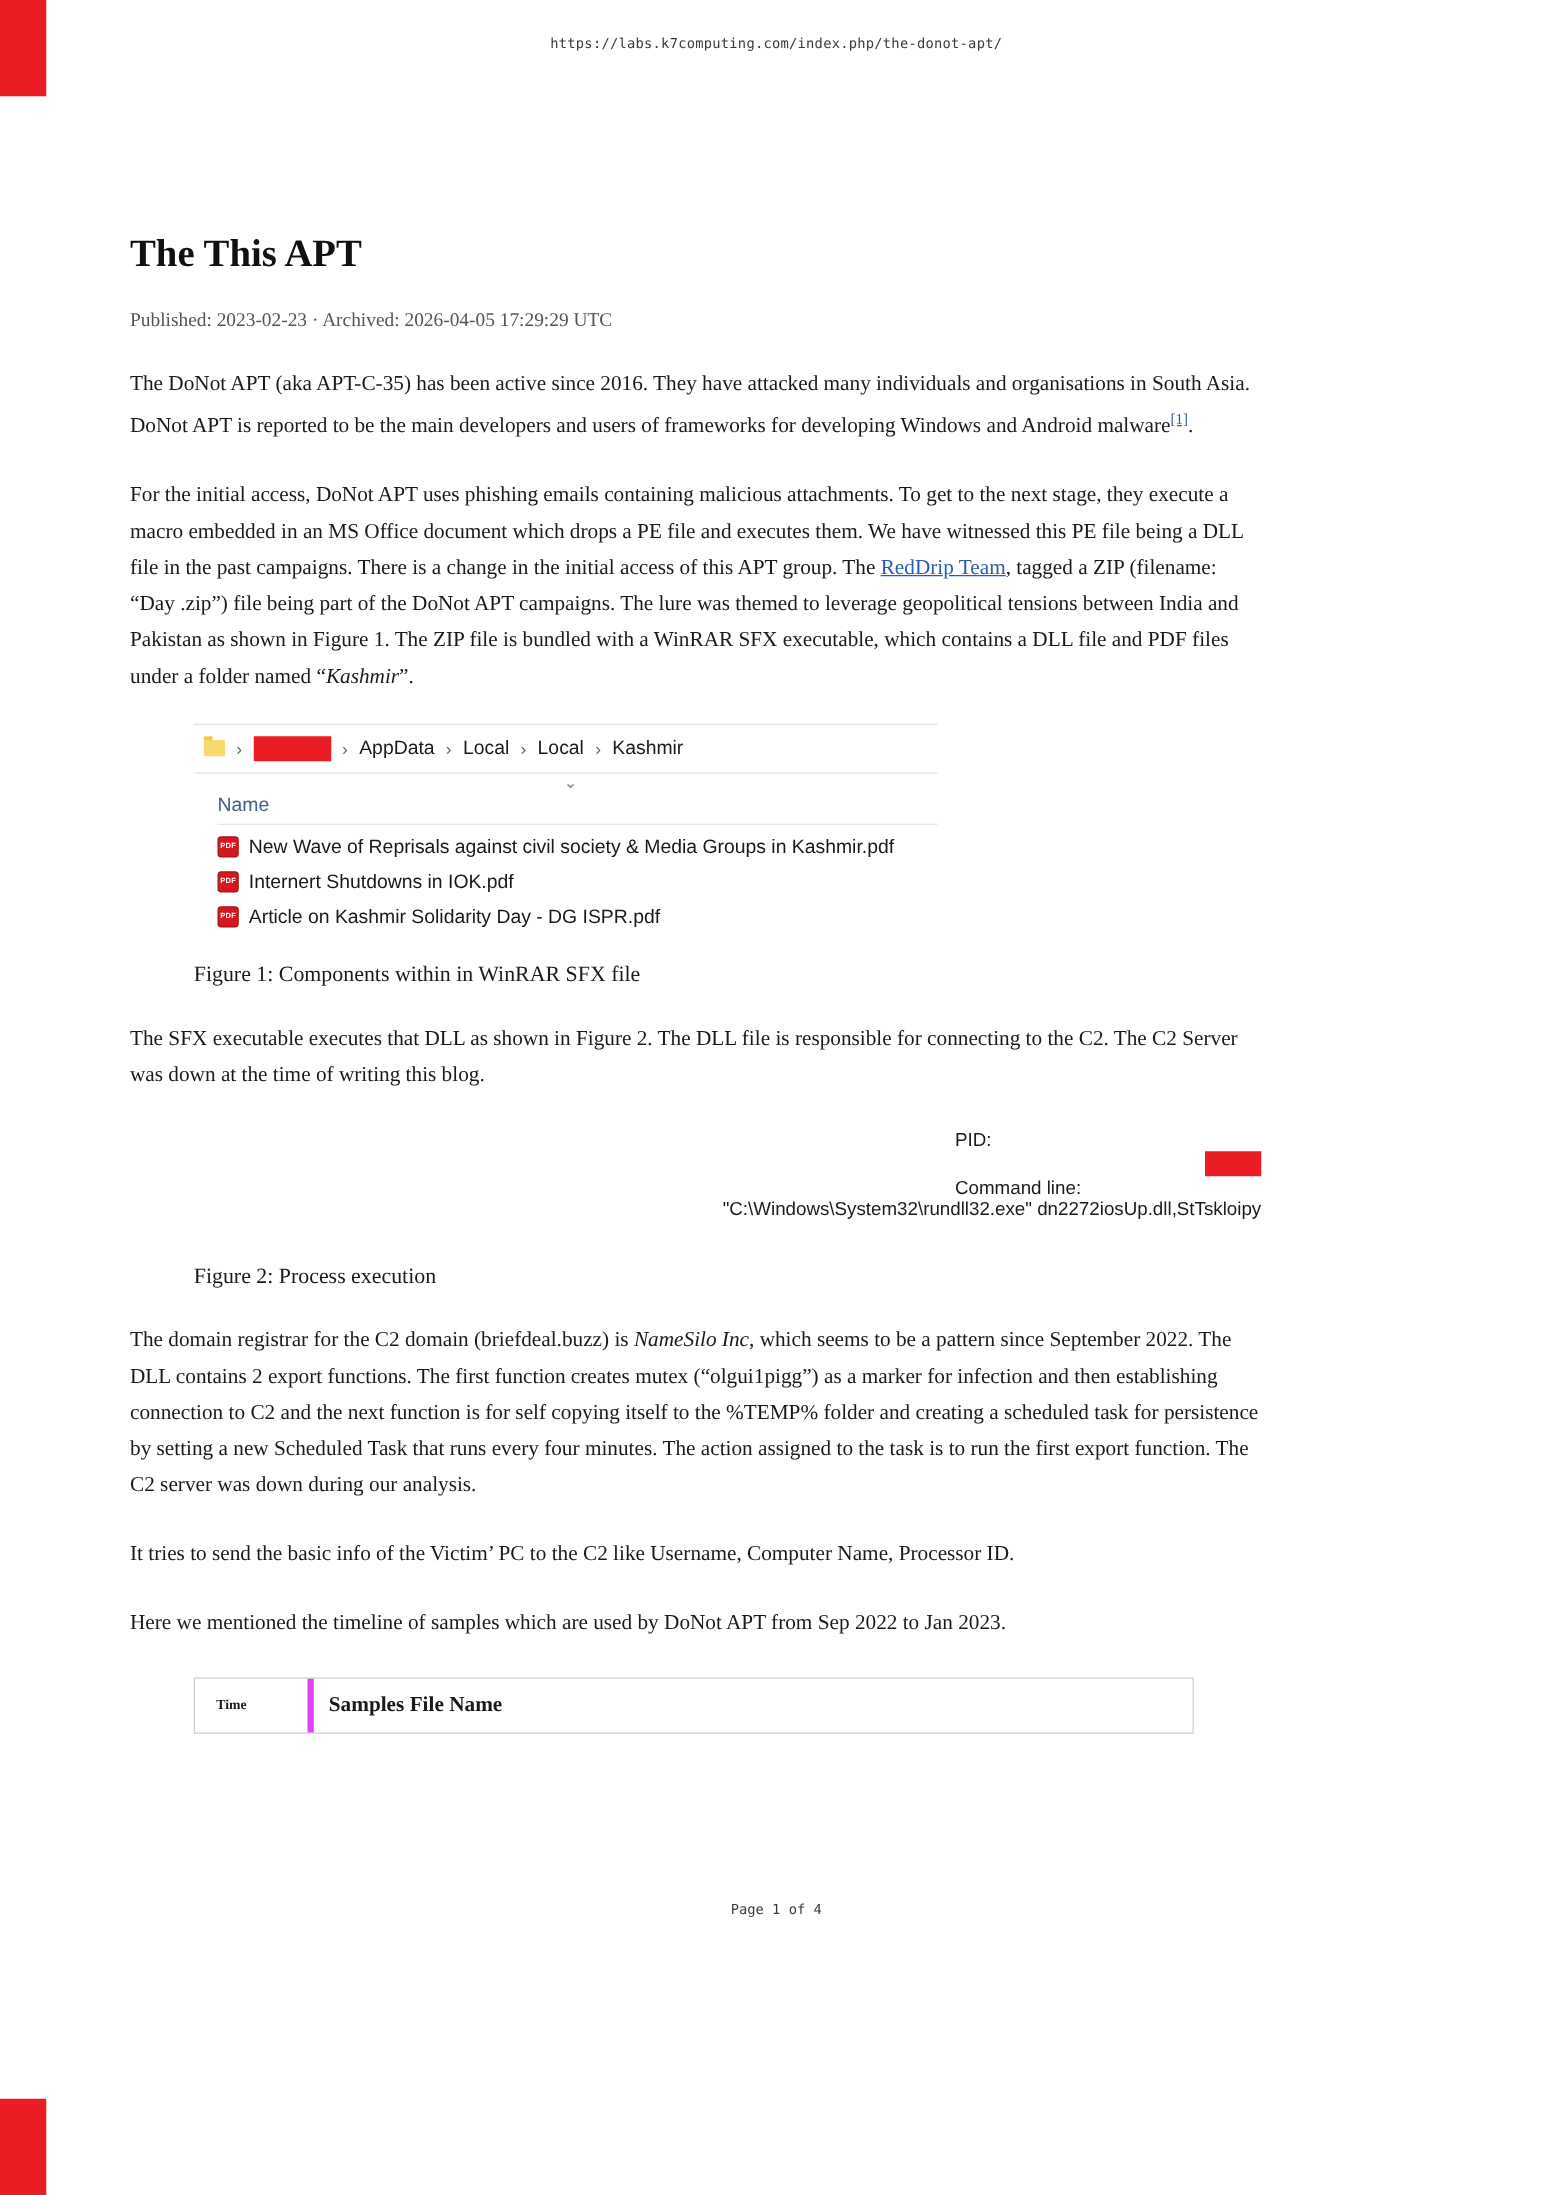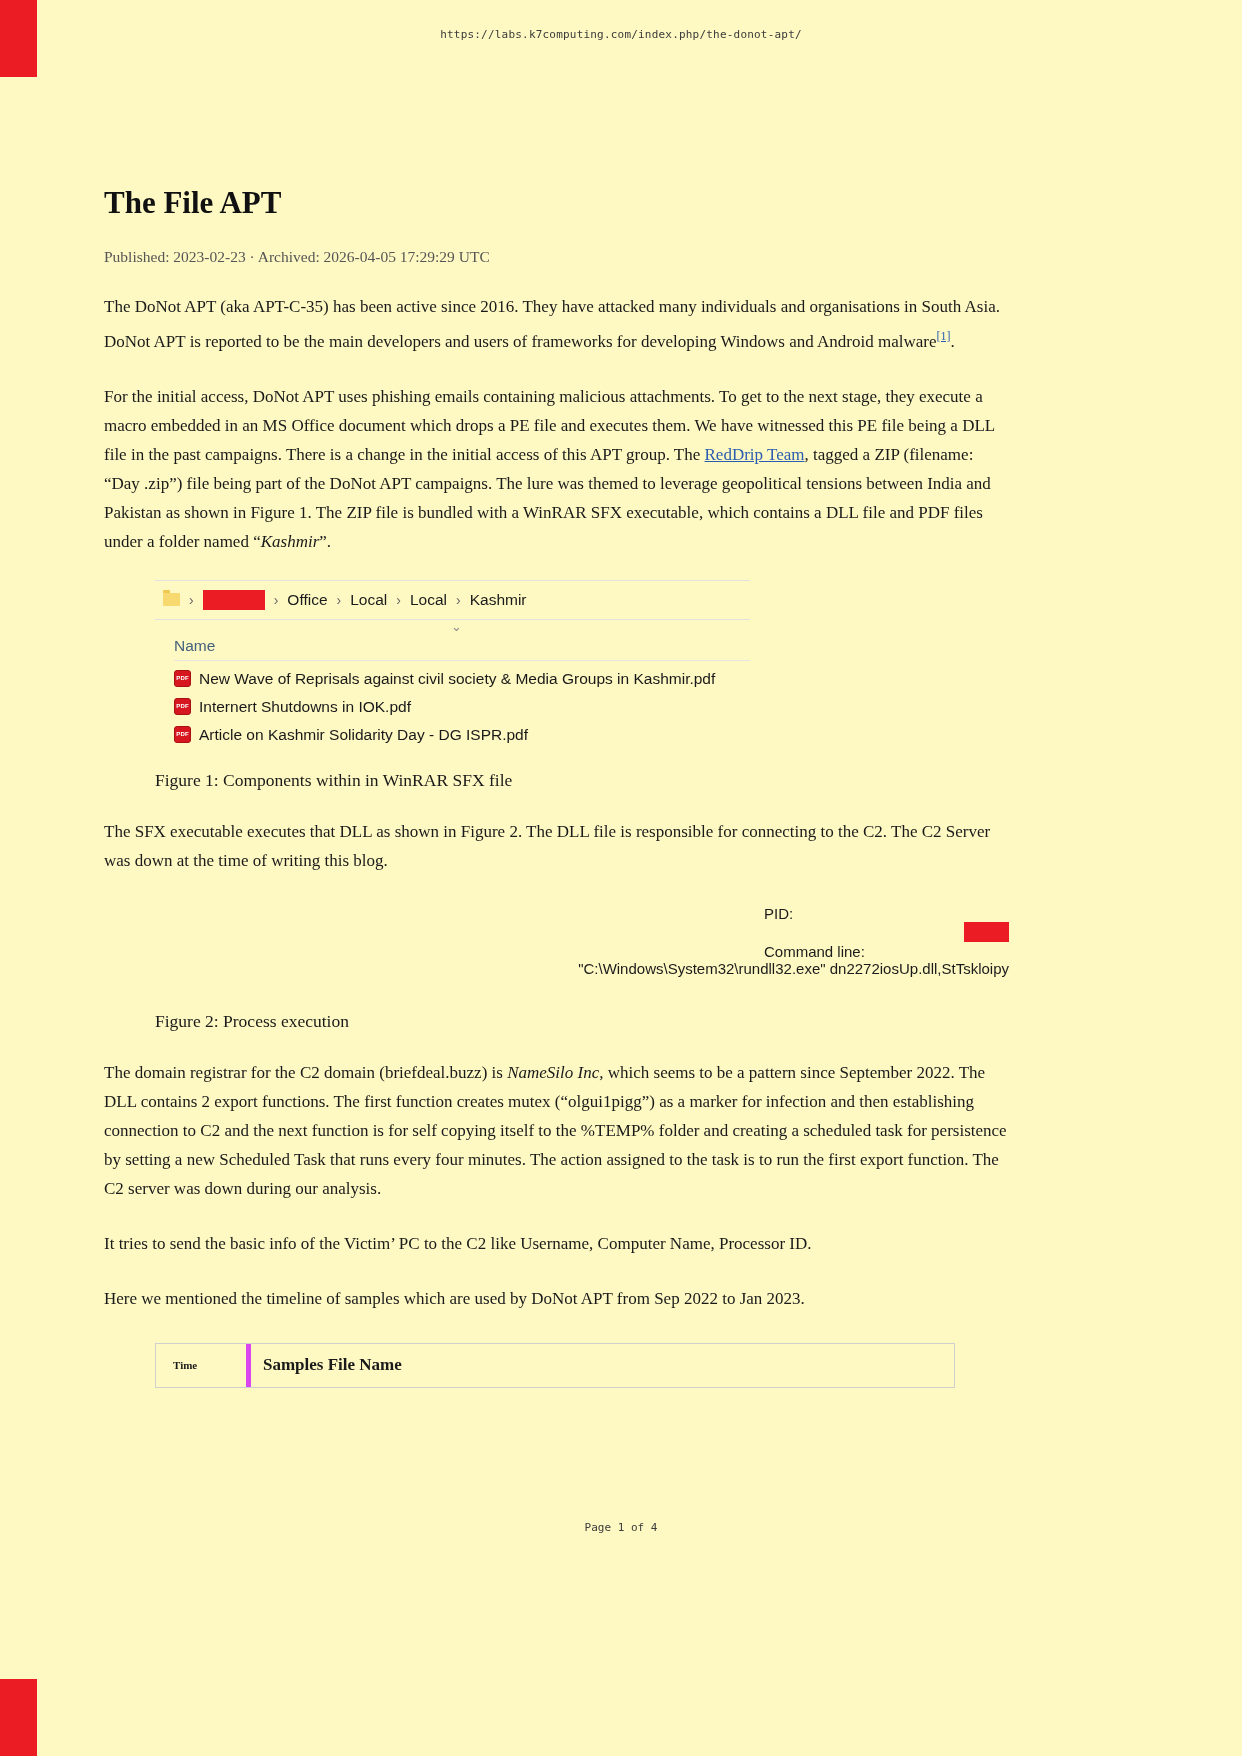--- a/index.html
+++ b/index.html
@@ -1,19 +1,19 @@
 <!DOCTYPE html>
 <html><head>
 <meta charset="utf-8">
 <style>
   html,body{margin:0;padding:0;background:#e9e9e9;}
   .page{
     position:relative;
     width:1242px;height:1756px;
-    background:#fef9c3;
+    background:#ffffff;
     margin:0 auto;
     font-family:"Liberation Serif", serif;
     color:#1a1a1a;
     overflow:hidden;
   }
   
   .header-url{
     position:absolute;top:28px;left:0;width:100%;
     text-align:center;
     font-family:"DejaVu Sans Mono", monospace;
@@ -130,36 +130,36 @@
 
 <div class="page">
 
   <div class="redact-corner redact-top-left"></div>
   <div class="redact-corner redact-bottom-left"></div>
 
   <div class="header-url">https://labs.k7computing.com/index.php/the-donot-apt/</div>
 
   <div class="content">
 
-    <h1 class="title">The File APT</h1>
+    <h1 class="title">The This APT</h1>
 
     <div class="meta">Published: 2023-02-23 · Archived: 2026-04-05 17:29:29 UTC</div>
 
     <p class="body first"><span>The DoNot APT (aka APT-C-35) has been active since 2016. They have attacked many individuals and organisations in South Asia. DoNot APT is reported to be the main developers and users of frameworks for developing Windows and Android malware</span><sup class="ref"><a>[1]</a></sup><span>.</span></p>
 
 
     <p class="body"><span>For the initial access, DoNot APT uses phishing emails containing malicious attachments. To get to the next stage, they execute a macro embedded in an MS Office document which drops a PE file and executes them. We have witnessed this PE file being a DLL file in the past campaigns.  There is a change in the initial access of this APT group. The </span><a class="inline-link">RedDrip Team</a><span>, tagged a ZIP (filename: “Day .zip”) file being part of the DoNot APT campaigns. The lure was themed to leverage geopolitical tensions between India and Pakistan as shown in Figure 1. The ZIP file is bundled with a WinRAR SFX executable, which contains a DLL file and PDF files under a folder named “</span><span class="it">Kashmir</span><span>”.</span></p>
 
     <div class="figure1">
       <div class="breadcrumb-bar">
         <span class="folder-icon"></span>
         <span class="chev">›</span>
         <span class="redact-inline"></span>
         <span class="chev">›</span>
-        <span class="crumb">Office</span>
+        <span class="crumb">AppData</span>
         <span class="chev">›</span>
         <span class="crumb">Local</span>
         <span class="chev">›</span>
         <span class="crumb">Local</span>
         <span class="chev">›</span>
         <span class="crumb">Kashmir</span>
       </div>
       <div class="sort-caret">⌄</div>
       <div class="name-header">Name</div>
       <div class="col-divider"></div>

